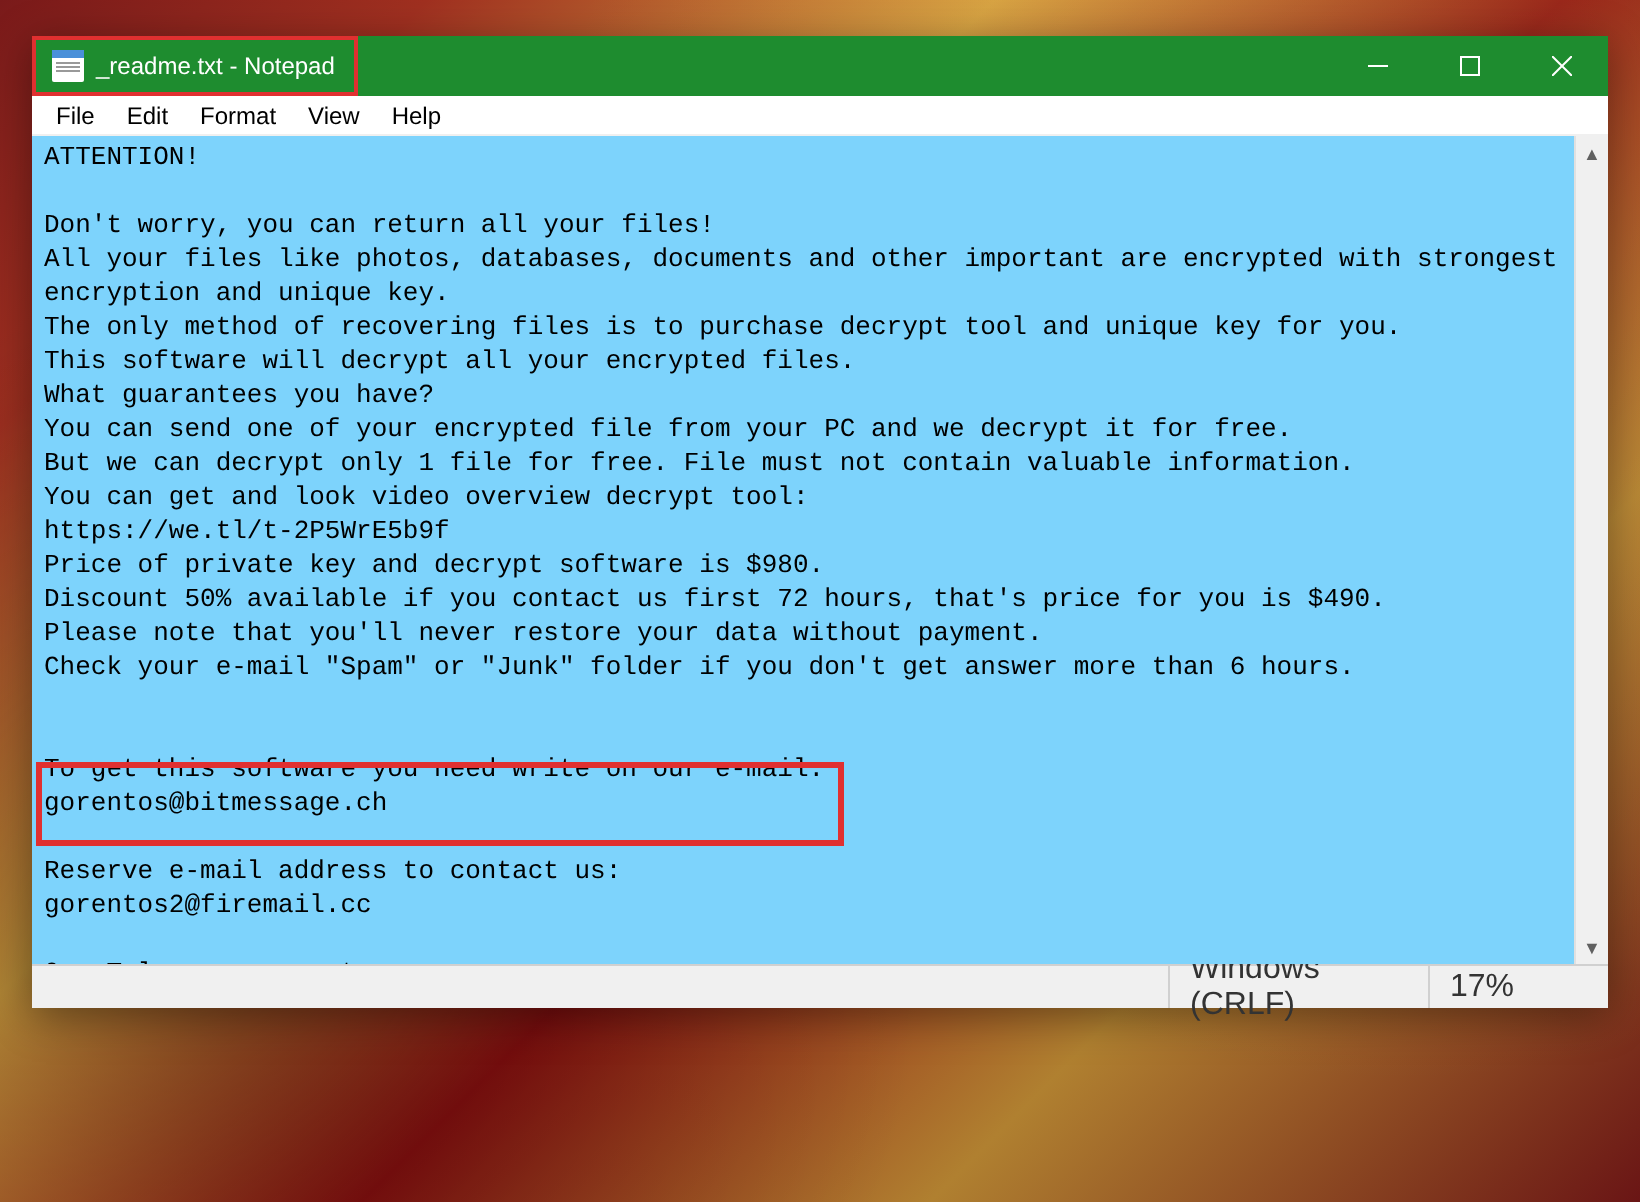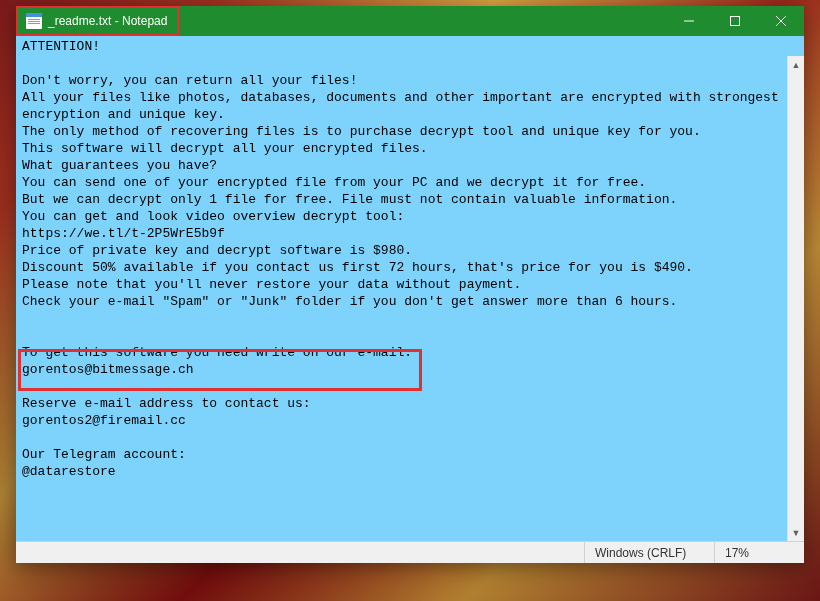--- a/index.html
+++ b/index.html
@@ -15,23 +15,23 @@
     position: absolute;
     inset: 0;
     background:
       radial-gradient(circle at 15% 80%, rgba(0,0,0,0.3) 0%, transparent 40%),
       radial-gradient(circle at 85% 20%, rgba(255,200,100,0.2) 0%, transparent 50%),
       linear-gradient(135deg, #7a1a1a 0%, #a03020 15%, #d4a040 35%, #8b1010 55%, #b08030 75%, #6a1515 100%);
   }
   .window {
     position: absolute;
     left: 16px;
-    top: 6px;
+    top: 18px;
     width: 788px;
-    height: 557px;
+    height: 486px;
     background: #fff;
     box-shadow: 0 4px 20px rgba(0,0,0,0.4);
     display: flex;
     flex-direction: column;
   }
   .titlebar {
     height: 30px;
     background: #1e8c2f;
     display: flex;
     align-items: center;
@@ -112,21 +112,21 @@
     position: absolute;
     border: 3px solid #e03030;
     pointer-events: none;
   }
   .hb1 { left: 2px; top: 313px; width: 404px; height: 42px; }
   .statusbar {
     height: 22px;
     background: #f0f0f0;
     border-top: 1px solid #d0d0d0;
     display: flex;
-    font-size: 12px;
+    font-size: 16px;
     color: #333;
   }
   .status-cell {
     border-left: 1px solid #d0d0d0;
     padding: 2px 10px;
     display: flex;
     align-items: center;
   }
   .status-spacer { flex: 1; }
   .sc-enc { width: 130px; }
@@ -171,20 +171,27 @@
       </div>
       <div class="win-btn">
         <svg viewBox="0 0 10 10">
             <line x1="0" y1="0" x2="10" y2="10" stroke="#fff" stroke-width="1"></line>
             <line x1="10" y1="0" x2="0" y2="10" stroke="#fff" stroke-width="1"></line>
           </svg>
       </div>
     </div>
   </div>
 
+  <div class="menubar">
+    <div class="menu-item">File</div>
+    <div class="menu-item">Edit</div>
+    <div class="menu-item">Format</div>
+    <div class="menu-item">View</div>
+    <div class="menu-item">Help</div>
+  </div>
 
   <div class="content"><span>ATTENTION!
 
 Don't worry, you can return all your files!
 All your files like photos, databases, documents and other important are encrypted with strongest encryption and unique key.
 The only method of recovering files is to purchase decrypt tool and unique key for you.
 This software will decrypt all your encrypted files.
 What guarantees you have?
 You can send one of your encrypted file from your PC and we decrypt it for free.
 But we can decrypt only 1 file for free. File must not contain valuable information.

